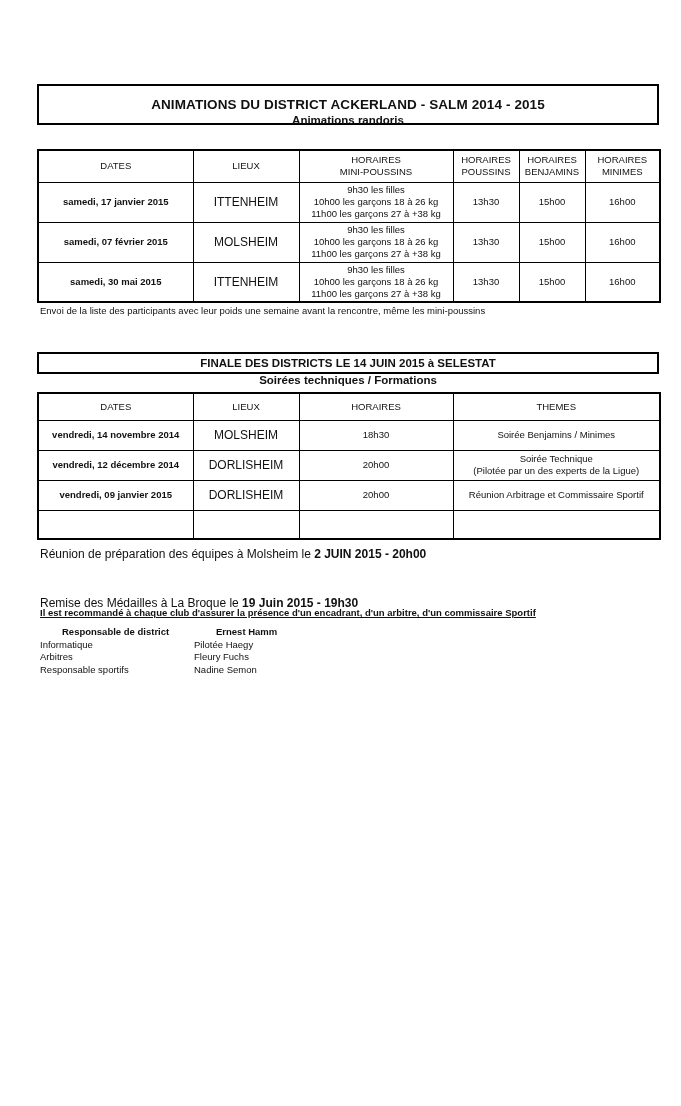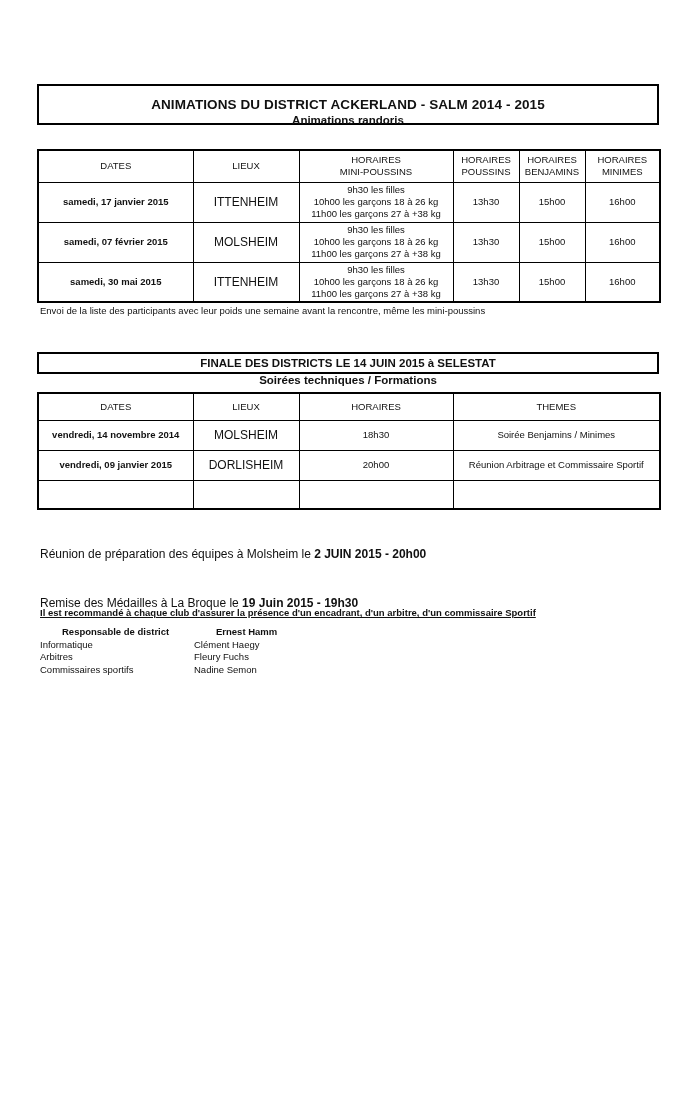--- a/index.html
+++ b/index.html
@@ -145,20 +145,29 @@
   </tr>
   <tr style="height:30px;">
     <td class="date-cell">vendredi, 14 novembre 2014</td>
     <td class="lieu-cell">MOLSHEIM</td>
     <td>18h30</td>
     <td>
       <div>Soirée Benjamins / Minimes</div>
     </td>
   </tr>
   <tr style="height:30px;">
+    <td class="date-cell">vendredi, 12 décembre 2014</td>
+    <td class="lieu-cell">DORLISHEIM</td>
+    <td>20h00</td>
+    <td>
+      <div>Soirée Technique</div>
+      <div>(Pilotée par un des experts de la Ligue)</div>
+    </td>
+  </tr>
+  <tr style="height:30px;">
     <td class="date-cell">vendredi, 09 janvier 2015</td>
     <td class="lieu-cell">DORLISHEIM</td>
     <td>20h00</td>
     <td>
       <div>Réunion Arbitrage et Commissaire Sportif</div>
     </td>
   </tr>
   <tr style="height:29px;">
     <td></td>
     <td></td>
@@ -178,23 +187,23 @@
   <span>Remise des Médailles à La Broque le </span><b>19 Juin 2015  - 19h30</b>
 </div>
 
 <div class="abs contacts">
   <div class="row head">
     <span class="role">Responsable de district</span>
     <span>Ernest Hamm</span>
   </div>
   <div class="row">
     <span class="role">Informatique</span>
-    <span>Clément Haegy</span>
+    <span>Pilotée Haegy</span>
   </div>
   <div class="row">
     <span class="role">Arbitres</span>
     <span>Fleury Fuchs</span>
   </div>
   <div class="row">
-    <span class="role">Commissaires sportifs</span>
+    <span class="role">Responsable sportifs</span>
     <span>Nadine Semon</span>
   </div>
 </div>
 
 </body></html>

